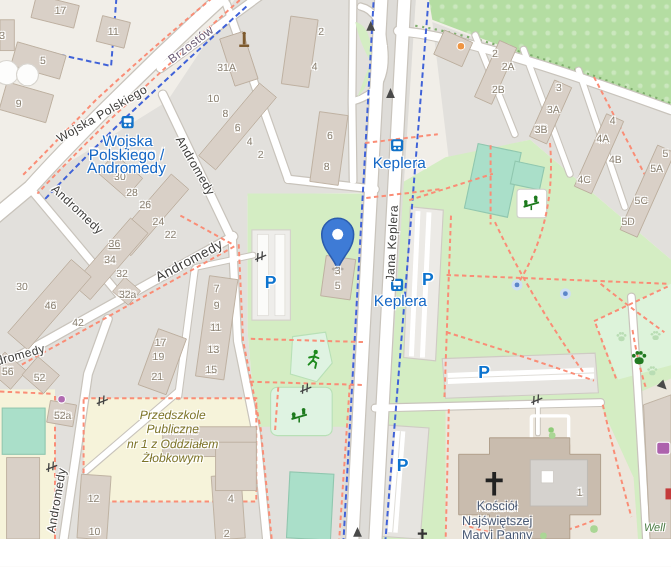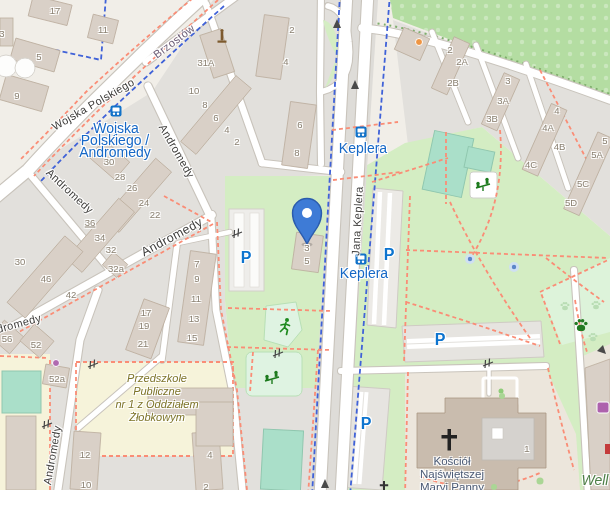--- a/index.html
+++ b/index.html
@@ -8,21 +8,21 @@
   #map svg{position:absolute;left:0;top:0;}
   #labels{position:absolute;left:0;top:0;width:610px;height:490px;pointer-events:none;}
   .lbl{position:absolute;transform:translate(-50%,-50%);white-space:nowrap;
        text-shadow:-1px -1px 0 #fff,1px -1px 0 #fff,-1px 1px 0 #fff,1px 1px 0 #fff,0 0 2px #fff;}
   .street{font-size:11px;color:#3f3e3c;letter-spacing:.4px;}
   .street.big{font-size:12.5px;}
   .street.minor{color:#6e6078;}
   .hn{font-size:9.5px;color:#8a8071;}
   .stop{font-size:14px;color:#1668c6;}
   .park-name{font-size:13px;font-style:italic;color:#4c7e46;}
-  .well-name{font-size:14px;font-style:italic;color:#4c7e46;}
+  .well-name{font-size:10px;font-style:italic;color:#4c7e46;}
   .school-name{font-size:11px;font-style:italic;color:#7d7429;}
   .church-name{font-size:11.5px;color:#4a5a75;}
   .p-icon{font-size:16px;font-weight:bold;color:var(--c-parking,#0d74cf);}
   #attribution-bar{position:absolute;left:0;top:490px;width:610px;height:25px;background:#fff;}
   #attribution-bar span{position:absolute;left:4px;top:4px;font-size:12.5px;color:#111;}
   .casing{stroke:var(--c-casing,#c9c4bc);fill:none;stroke-linecap:round;stroke-linejoin:round;}
   .roadw{stroke:var(--c-road,#fff);fill:none;stroke-linecap:round;stroke-linejoin:round;}
   .fw{stroke:var(--c-footway,#fa8d76);stroke-width:1.8;fill:none;stroke-dasharray:4 3;}
   .cw{stroke:var(--c-cycleway,#4062d8);stroke-width:1.8;fill:none;stroke-dasharray:5 3;}
   .hedge{stroke:#7fae6d;stroke-width:2;stroke-dasharray:2 4;fill:none;}
@@ -384,21 +384,21 @@
         <span class="lbl hn" style="left: 297px; top: 152px; transform: translate(-50%, -50%);">8</span>
         <span class="lbl hn" style="left: 194px; top: 90px; transform: translate(-50%, -50%);">10</span>
         <span class="lbl hn" style="left: 205px; top: 104px; transform: translate(-50%, -50%);">8</span>
         <span class="lbl hn" style="left: 216px; top: 117px; transform: translate(-50%, -50%);">6</span>
         <span class="lbl hn" style="left: 227px; top: 129px; transform: translate(-50%, -50%);">4</span>
         <span class="lbl hn" style="left: 237px; top: 141px; transform: translate(-50%, -50%);">2</span>
         <span class="lbl hn" style="left: 120px; top: 176px; transform: translate(-50%, -50%);">28</span>
         <span class="lbl hn" style="left: 132px; top: 187px; transform: translate(-50%, -50%);">26</span>
         <span class="lbl hn" style="left: 144px; top: 202px; transform: translate(-50%, -50%);">24</span>
         <span class="lbl hn" style="left: 155px; top: 214px; transform: translate(-50%, -50%);">22</span>
-        <span class="lbl hn" style="left: 90px; top: 222px; transform: translate(-50%, -50%); text-decoration: underline;">36</span>
+        <span class="lbl hn" style="left: 104px; top: 222px; transform: translate(-50%, -50%); text-decoration: underline;">36</span>
         <span class="lbl hn" style="left: 100px; top: 237px; transform: translate(-50%, -50%);">34</span>
         <span class="lbl hn" style="left: 111px; top: 249px; transform: translate(-50%, -50%);">32</span>
         <span class="lbl hn" style="left: 116px; top: 268px; transform: translate(-50%, -50%);">32a</span>
         <span class="lbl hn" style="left: 20px; top: 261px; transform: translate(-50%, -50%);">30</span>
         <span class="lbl hn" style="left: 46px; top: 278px; transform: translate(-50%, -50%);">46</span>
         <span class="lbl hn" style="left: 71px; top: 294px; transform: translate(-50%, -50%);">42</span>
         <span class="lbl hn" style="left: 7px; top: 338px; transform: translate(-50%, -50%);">56</span>
         <span class="lbl hn" style="left: 36px; top: 344px; transform: translate(-50%, -50%);">52</span>
         <span class="lbl hn" style="left: 57px; top: 378px; transform: translate(-50%, -50%);">52a</span>
         <span class="lbl hn" style="left: 197px; top: 263px; transform: translate(-50%, -50%);">7</span>

